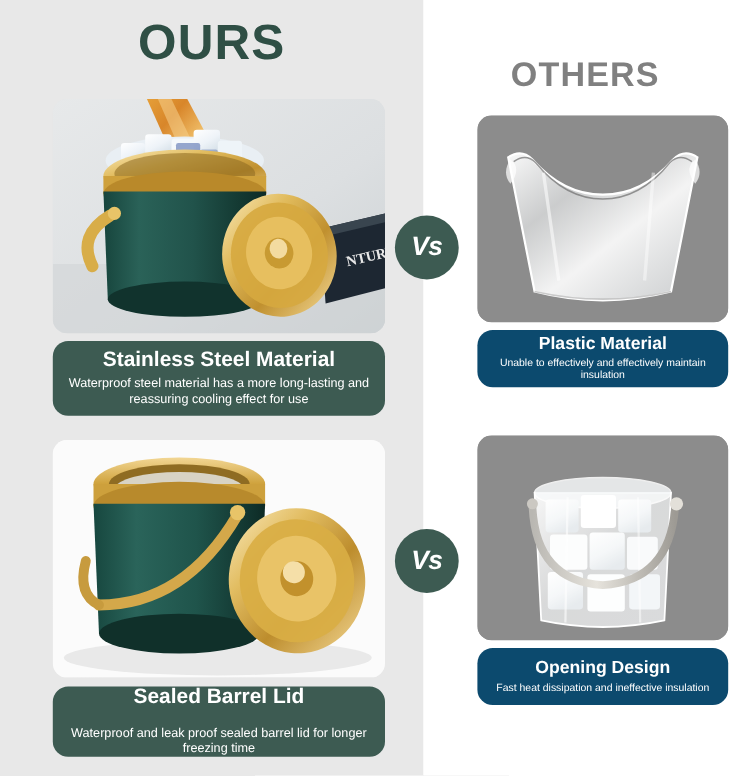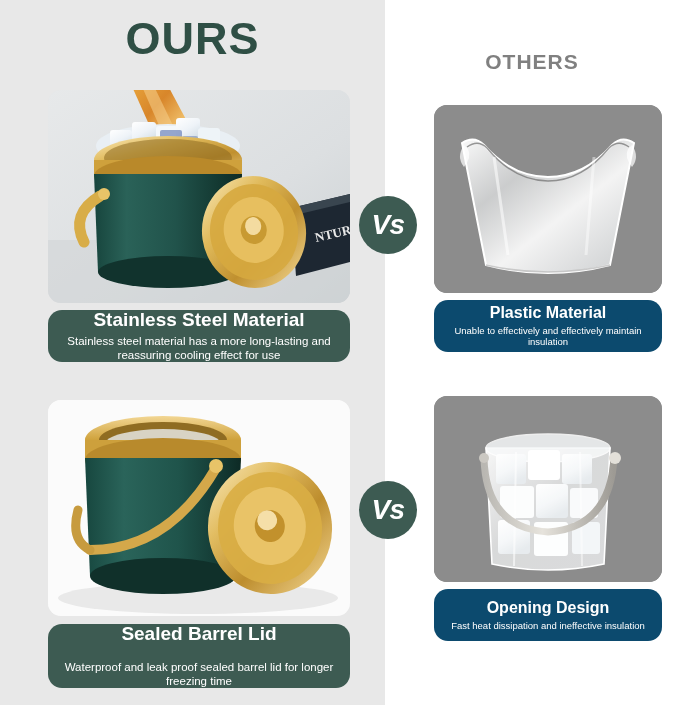--- a/index.html
+++ b/index.html
@@ -12,54 +12,54 @@
   }
   .stage{position:absolute;left:0;top:0;width:679px;height:705px;}
 
   
   .bg-left{position:absolute;left:0;top:0;width:385px;height:705px;background:#e8e8e8;}
   .bg-right{position:absolute;left:385px;top:0;width:294px;height:705px;background:#ffffff;}
 
   
   .heading{position:absolute;font-weight:bold;letter-spacing:1px;}
   .heading-ours{left:0;top:13px;width:385px;text-align:center;color:#2f4f45;font-size:45px;}
-  .heading-others{left:385px;top:50px;width:294px;text-align:center;color:#808080;font-size:21px;}
+  .heading-others{left:385px;top:50px;width:294px;text-align:center;color:#808080;font-size:31px;}
 
   
   .photo{position:absolute;border-radius:13px;overflow:hidden;}
   .photo-left{left:48px;width:302px;}
   .photo-right{left:434px;width:228px;background:#8c8c8c;}
   .p1{top:90px;height:213px;background:linear-gradient(160deg,#e3e5e6 0%,#dcdfe1 45%,#d2d6d8 100%);}
   .p2{top:400px;height:216px;background:linear-gradient(170deg,#fbfbfb 0%,#f4f4f4 60%,#ebebeb 100%);}
   .p3{top:105px;height:188px;}
   .p4{top:396px;height:186px;}
 
   
   .banner{position:absolute;border-radius:14px;color:#ffffff;text-align:center;
           display:flex;flex-direction:column;justify-content:center;align-items:center;}
   .banner.green{background:#3d5b52;}
   .banner.grey{background:#0c4a6e;}
   .banner-title{font-weight:bold;line-height:1.1;}
   .banner-sub{line-height:1.22;}
-  .b1{left:48px;top:310px;width:302px;height:52px;}
+  .b1{left:48px;top:310px;width:302px;height:68px;}
   .b1 .banner-title{font-size:19px;}
   .b1 .banner-sub{font-size:11.5px;margin-top:4px;padding:0 8px;}
   .b2{left:48px;top:624px;width:302px;height:64px;}
   .b2 .banner-title{font-size:19px;}
   .b2 .banner-sub{font-size:11.5px;margin-top:16px;padding:0 8px;}
   .b3{left:434px;top:300px;width:228px;height:52px;}
   .b3 .banner-title{font-size:16px;}
   .b3 .banner-sub{font-size:9.5px;margin-top:3px;padding:0 8px;}
   .b4{left:434px;top:589px;width:228px;height:52px;}
   .b4 .banner-title{font-size:16px;}
   .b4 .banner-sub{font-size:9.5px;margin-top:3px;padding:0 6px;}
 
   
   .vs{position:absolute;width:58px;height:58px;border-radius:50%;background:#3d5b52;
-      color:#ffffff;font-weight:bold;font-style:italic;font-size:28px;
+      color:#ffffff;font-weight:bold;font-style:italic;font-size:24px;
       display:flex;align-items:center;justify-content:center;letter-spacing:-0.5px;}
   .vs1{left:359px;top:196px;}
   .vs2{left:359px;top:481px;}
 
   
   .art{position:absolute;left:0;top:0;width:100%;height:100%;}
 </style>
 </head>
 <body>
 
@@ -156,21 +156,21 @@
         <ellipse cx="0" cy="0" rx="44" ry="48" fill="#d6a93f" opacity="0.9"></ellipse>
         <ellipse cx="0" cy="-2" rx="30" ry="33" fill="#e7bf5f"></ellipse>
         <ellipse cx="0" cy="-2" rx="13" ry="14" fill="#c89a32"></ellipse>
         <ellipse cx="0" cy="-6" rx="8" ry="9" fill="#f3dba0"></ellipse>
       </g>
     </svg>
   </div>
 
   <div class="banner green b1">
     <div class="banner-title">Stainless Steel Material</div>
-    <div class="banner-sub">Stainless steel material has a more long-lasting and reassuring cooling effect for use</div>
+    <div class="banner-sub">Waterproof steel material has a more long-lasting and reassuring cooling effect for use</div>
   </div>
 
   <div class="photo photo-left p2">
     <svg class="art" viewBox="0 0 302 216" preserveAspectRatio="none">
       <defs>
         <linearGradient id="greenC" x1="0" y1="0" x2="1" y2="0">
           <stop offset="0%" stop-color="#17473f"></stop>
             <stop offset="25%" stop-color="#2a645a"></stop>
           <stop offset="60%" stop-color="#1f544b"></stop>
             <stop offset="90%" stop-color="#123630"></stop>

